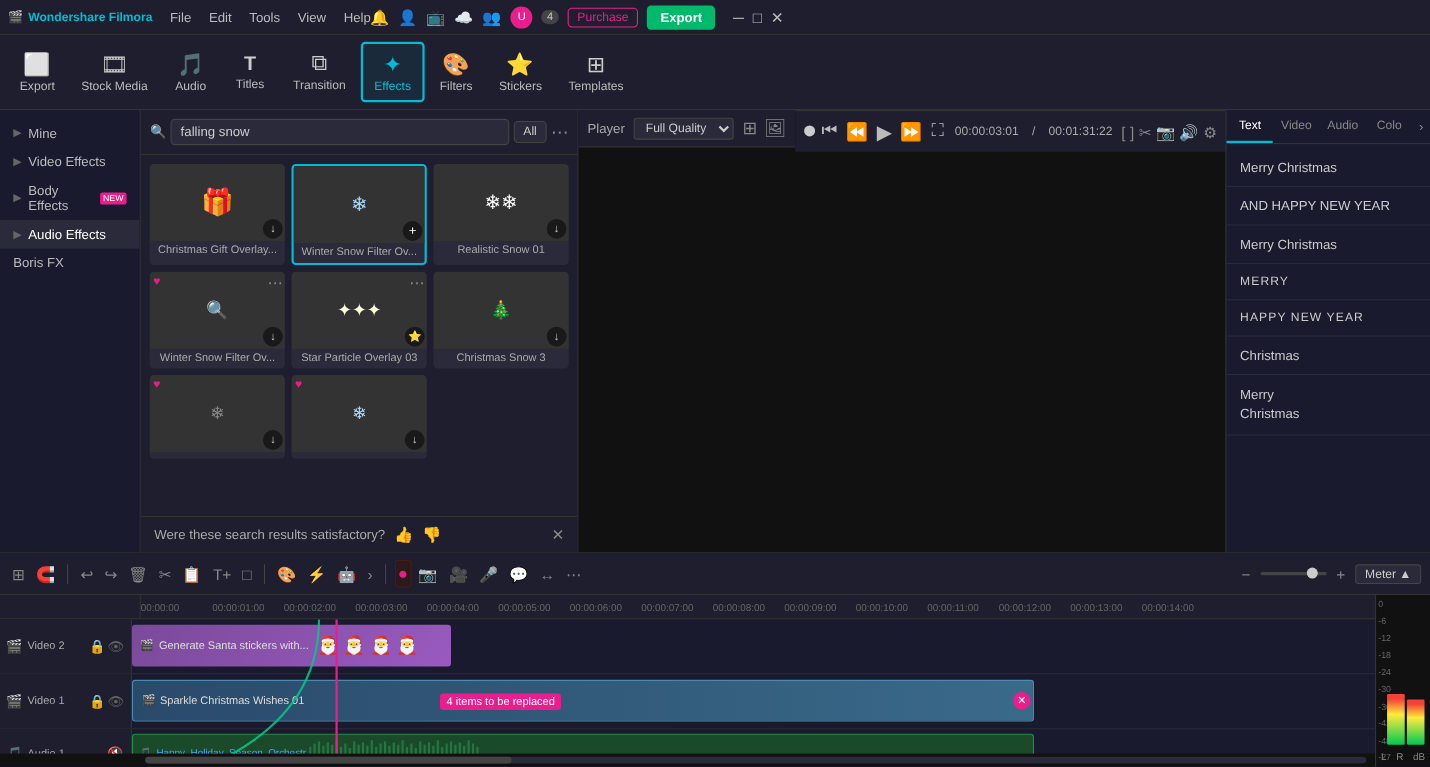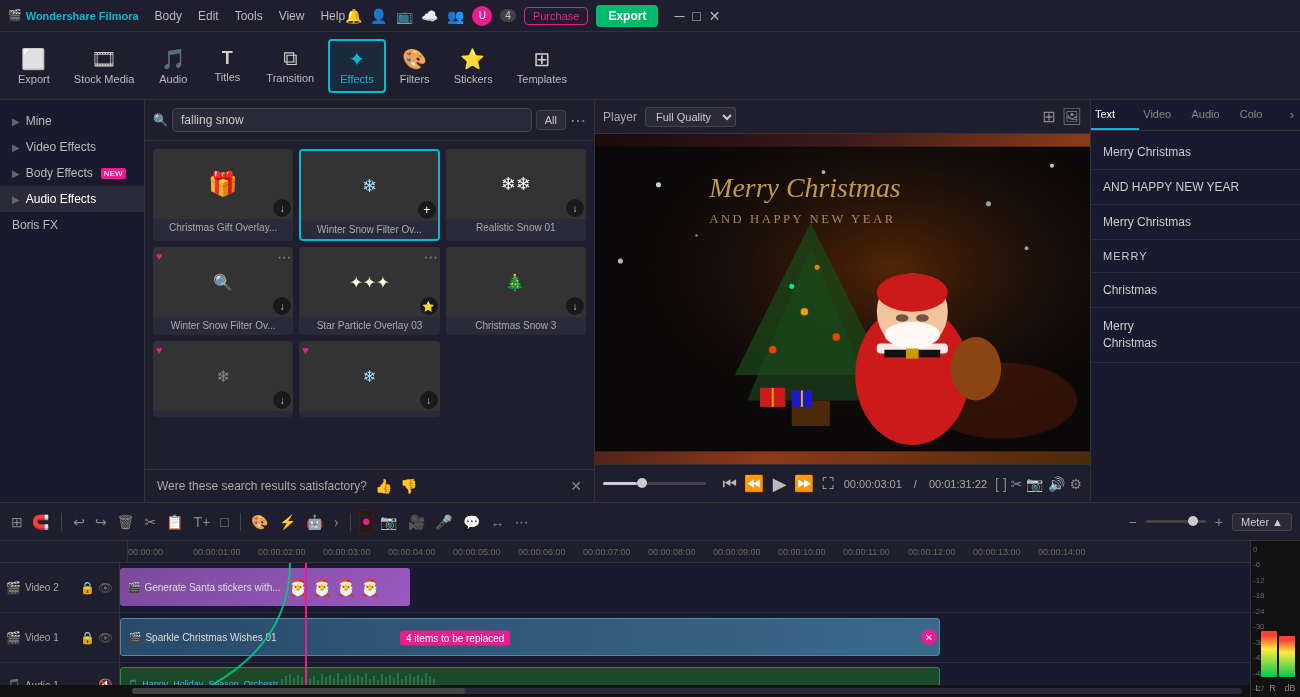--- a/index.html
+++ b/index.html
@@ -74,21 +74,21 @@
     .time-display { font-size: 11px; color: #aaa; margin: 0 4px; }
     .progress-bar { flex: 1; height: 3px; background: #444; border-radius: 2px; position: relative; }
     .progress-fill { height: 100%; background: #ccc; border-radius: 2px; width: 33%; }
     .progress-dot { position: absolute; top: -4px; left: 33%; width: 10px; height: 10px; background: #ccc; border-radius: 50%; }
     .extra-controls { display: flex; gap: 4px; color: #888; }
     .extra-controls span { cursor: pointer; font-size: 14px; }
 
     
     #right-panel { width: 210px; background: #1a1a2e; border-left: 1px solid #333; display: flex; flex-direction: column; }
     #right-panel-tabs { display: flex; border-bottom: 1px solid #333; }
-    .rp-tab { flex: 1; padding: 8px 4px; font-size: 11px; cursor: pointer; color: #888; border-bottom: 2px solid transparent; }
+    .rp-tab { flex: 1; padding: 8px 4px; text-align: center; font-size: 11px; cursor: pointer; color: #888; border-bottom: 2px solid transparent; }
     .rp-tab.active { color: #fff; border-bottom: 2px solid #00bcd4; }
     .rp-tab-more { padding: 8px 6px; color: #888; cursor: pointer; }
     #right-panel-content { flex: 1; overflow-y: auto; padding: 4px 0; }
     .text-item { padding: 10px 12px; cursor: pointer; border-bottom: 1px solid #2a2a3a; font-size: 12px; color: #ccc; }
     .text-item.uppercase { text-transform: uppercase; font-size: 11px; letter-spacing: 1px; }
 
     
     #timeline { height: 195px; background: #1a1a2e; border-top: 1px solid #333; display: flex; flex-direction: column; }
     #timeline-toolbar { height: 38px; background: #1e1e2e; border-bottom: 1px solid #333; display: flex; align-items: center; gap: 4px; padding: 0 8px; }
     .tl-btn { background: none; border: none; color: #888; cursor: pointer; font-size: 14px; padding: 3px; }
@@ -138,21 +138,21 @@
   </style>
 </head>
 <body>
 
 <div id="topbar">
   <div class="logo">
     <span>🎬</span>
     <span style="color:#00bcd4; font-size:11px;">Wondershare Filmora</span>
   </div>
   <div class="menu-items">
-    <span>Body</span>
+    <span>File</span>
     <span>Edit</span>
     <span>Tools</span>
     <span>View</span>
     <span>Help</span>
   </div>
   <div class="right-controls">
     <div class="icons">
       <span>🔔</span>
       <span>👤</span>
       <span>📺</span>
@@ -316,21 +316,21 @@
     </div>
 
     <div class="feedback-bar">
       <span>Were these search results satisfactory?</span>
       <button>👍</button>
       <button>👎</button>
       <button class="feedback-close">✕</button>
     </div>
   </div>
 
-  <div id="preview-area" style="display: flex; flex-direction: column;">
+  <div id="preview-area" style="display: flex; flex-direction: row;">
     <div id="preview-toolbar">
       <span class="preview-label">Player</span>
       <select class="quality-select">
         <option>Full Quality</option>
         <option>Half Quality</option>
       </select>
       <div class="preview-icons">
         <span>⊞</span>
         <span>🖼</span>
       </div>
@@ -429,20 +429,21 @@
       <div class="rp-tab">Video</div>
       <div class="rp-tab">Audio</div>
       <div class="rp-tab">Colo</div>
       <div class="rp-tab-more">›</div>
     </div>
     <div id="right-panel-content">
       <div class="text-item">Merry Christmas</div>
       <div class="text-item">AND HAPPY NEW YEAR</div>
       <div class="text-item">Merry Christmas</div>
       <div class="text-item uppercase">MERRY</div>
+      <div class="text-item uppercase">HAPPY NEW YEAR</div>
       <div class="text-item">Christmas</div>
       <div class="text-item" style="line-height:1.4;">Merry<br>Christmas</div>
     </div>
   </div>
 </div>
 
 <div id="timeline">
   <div id="timeline-toolbar">
 
     <button class="tl-btn">⊞</button>

